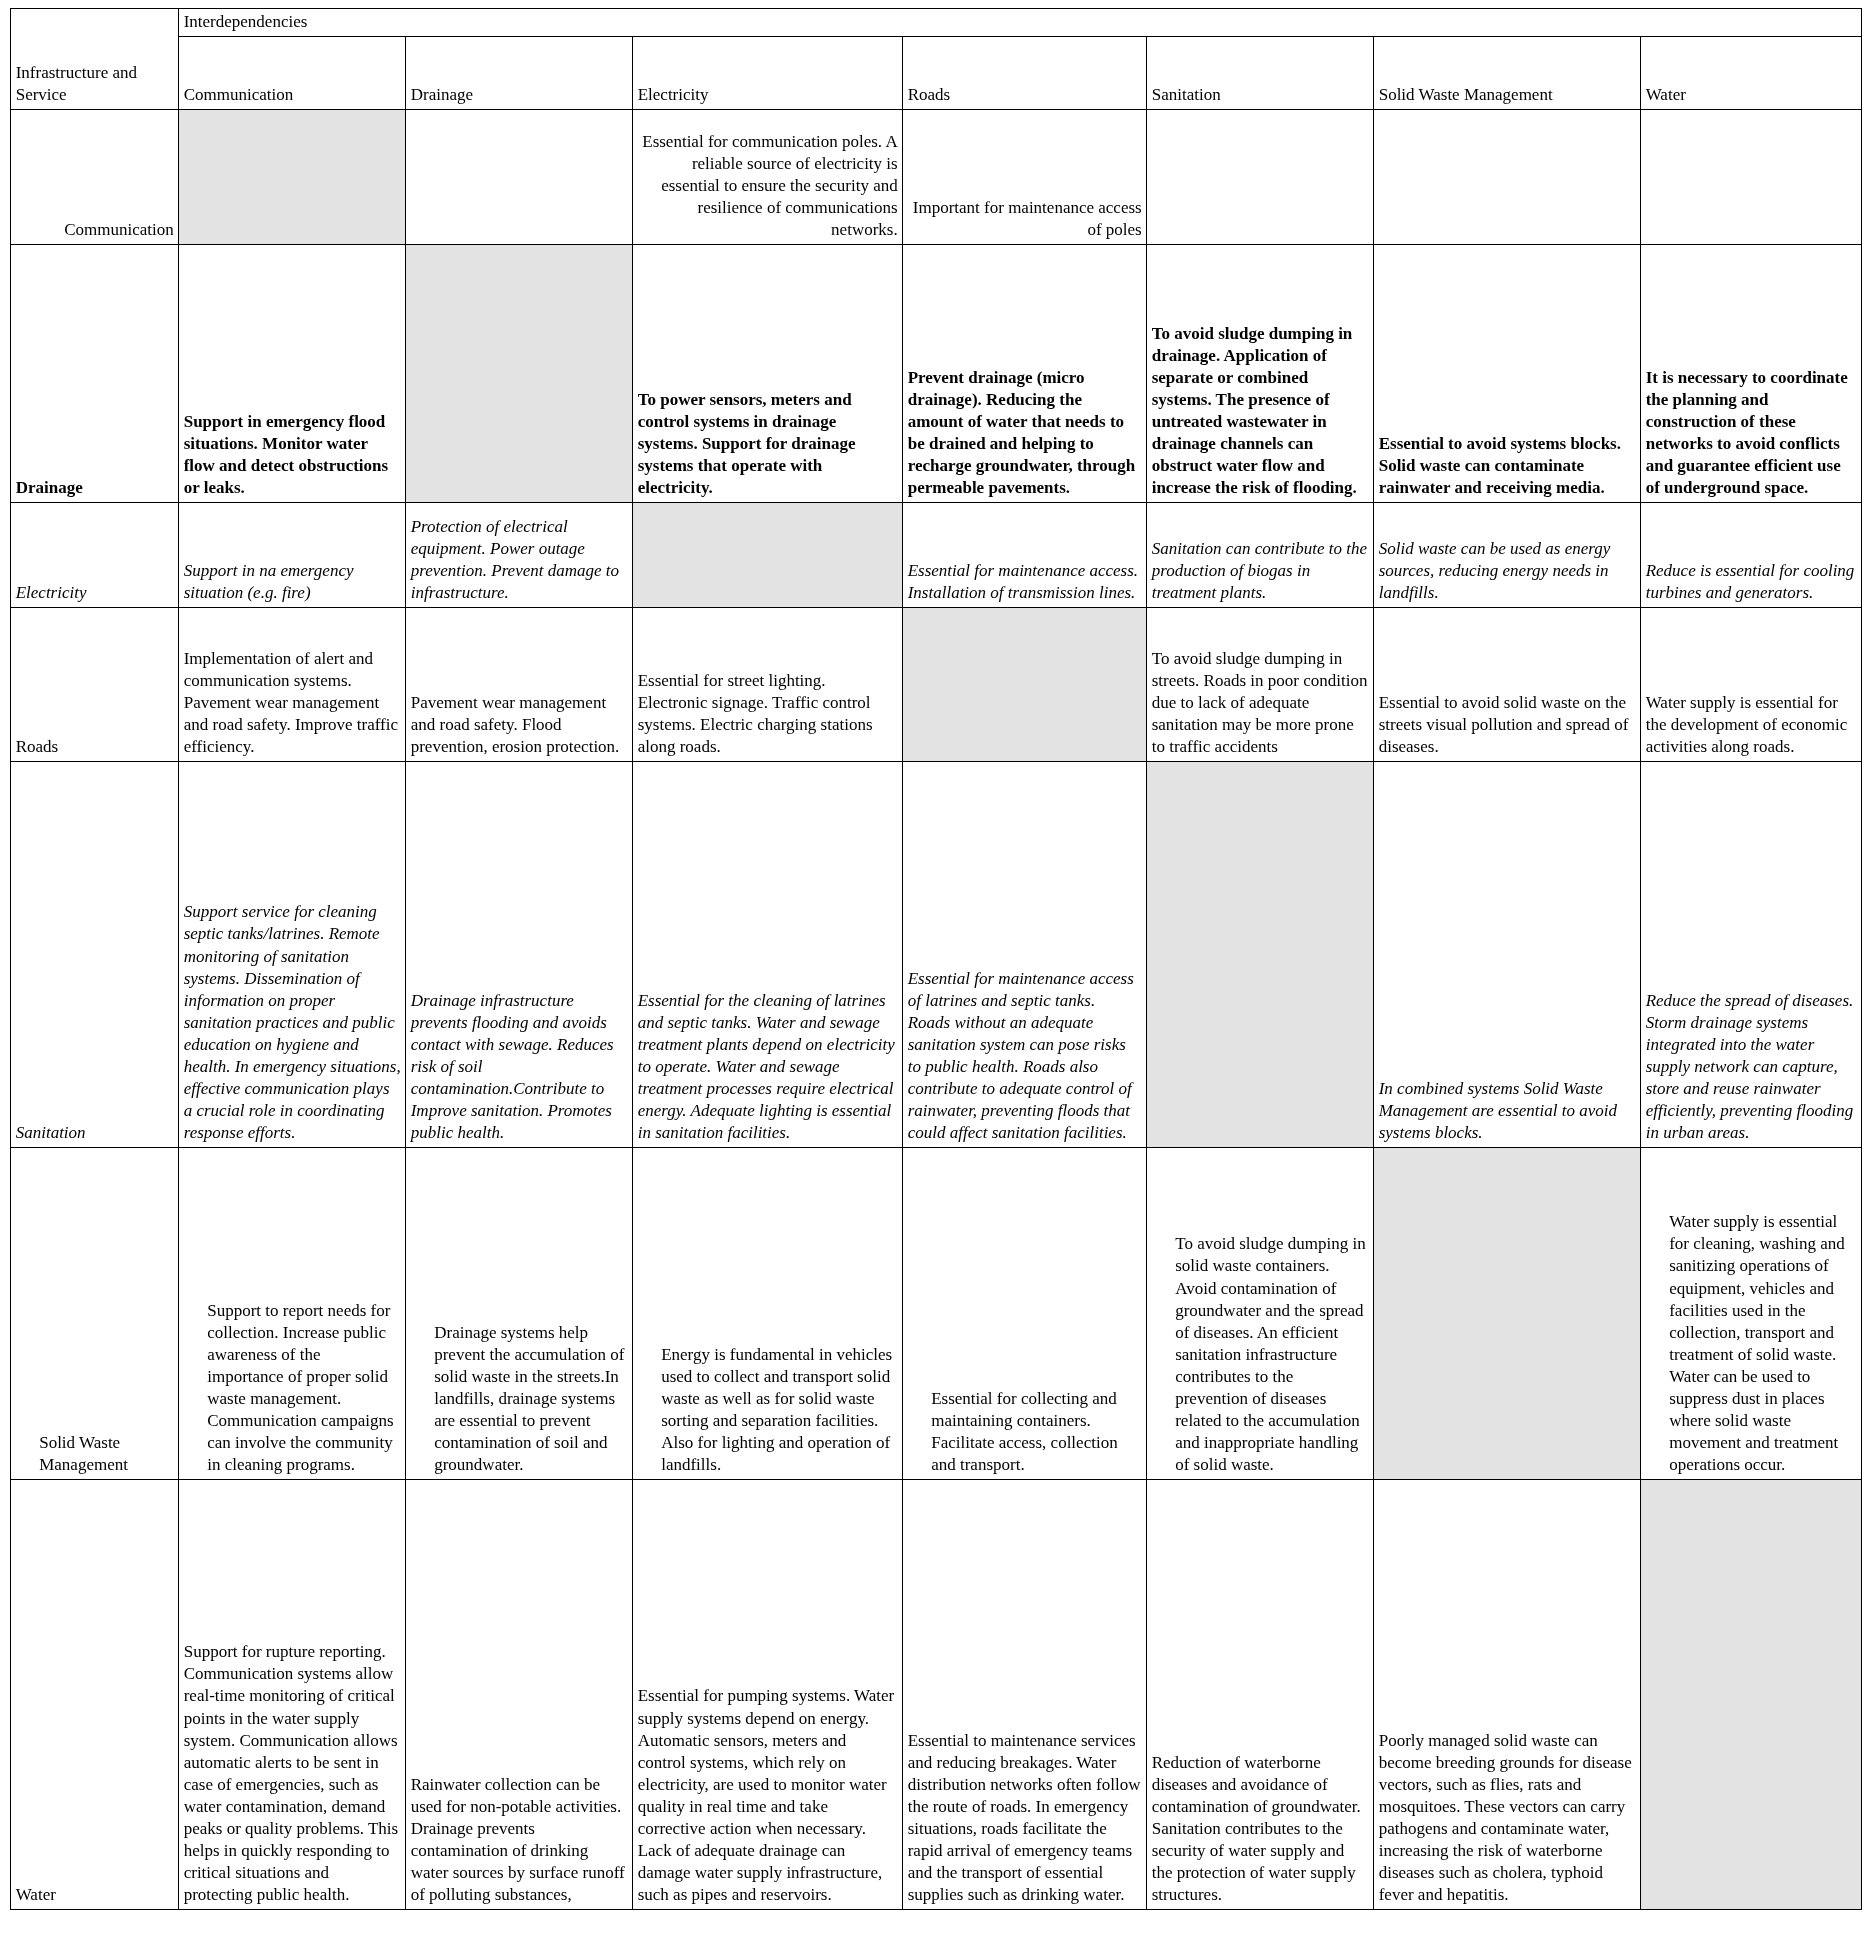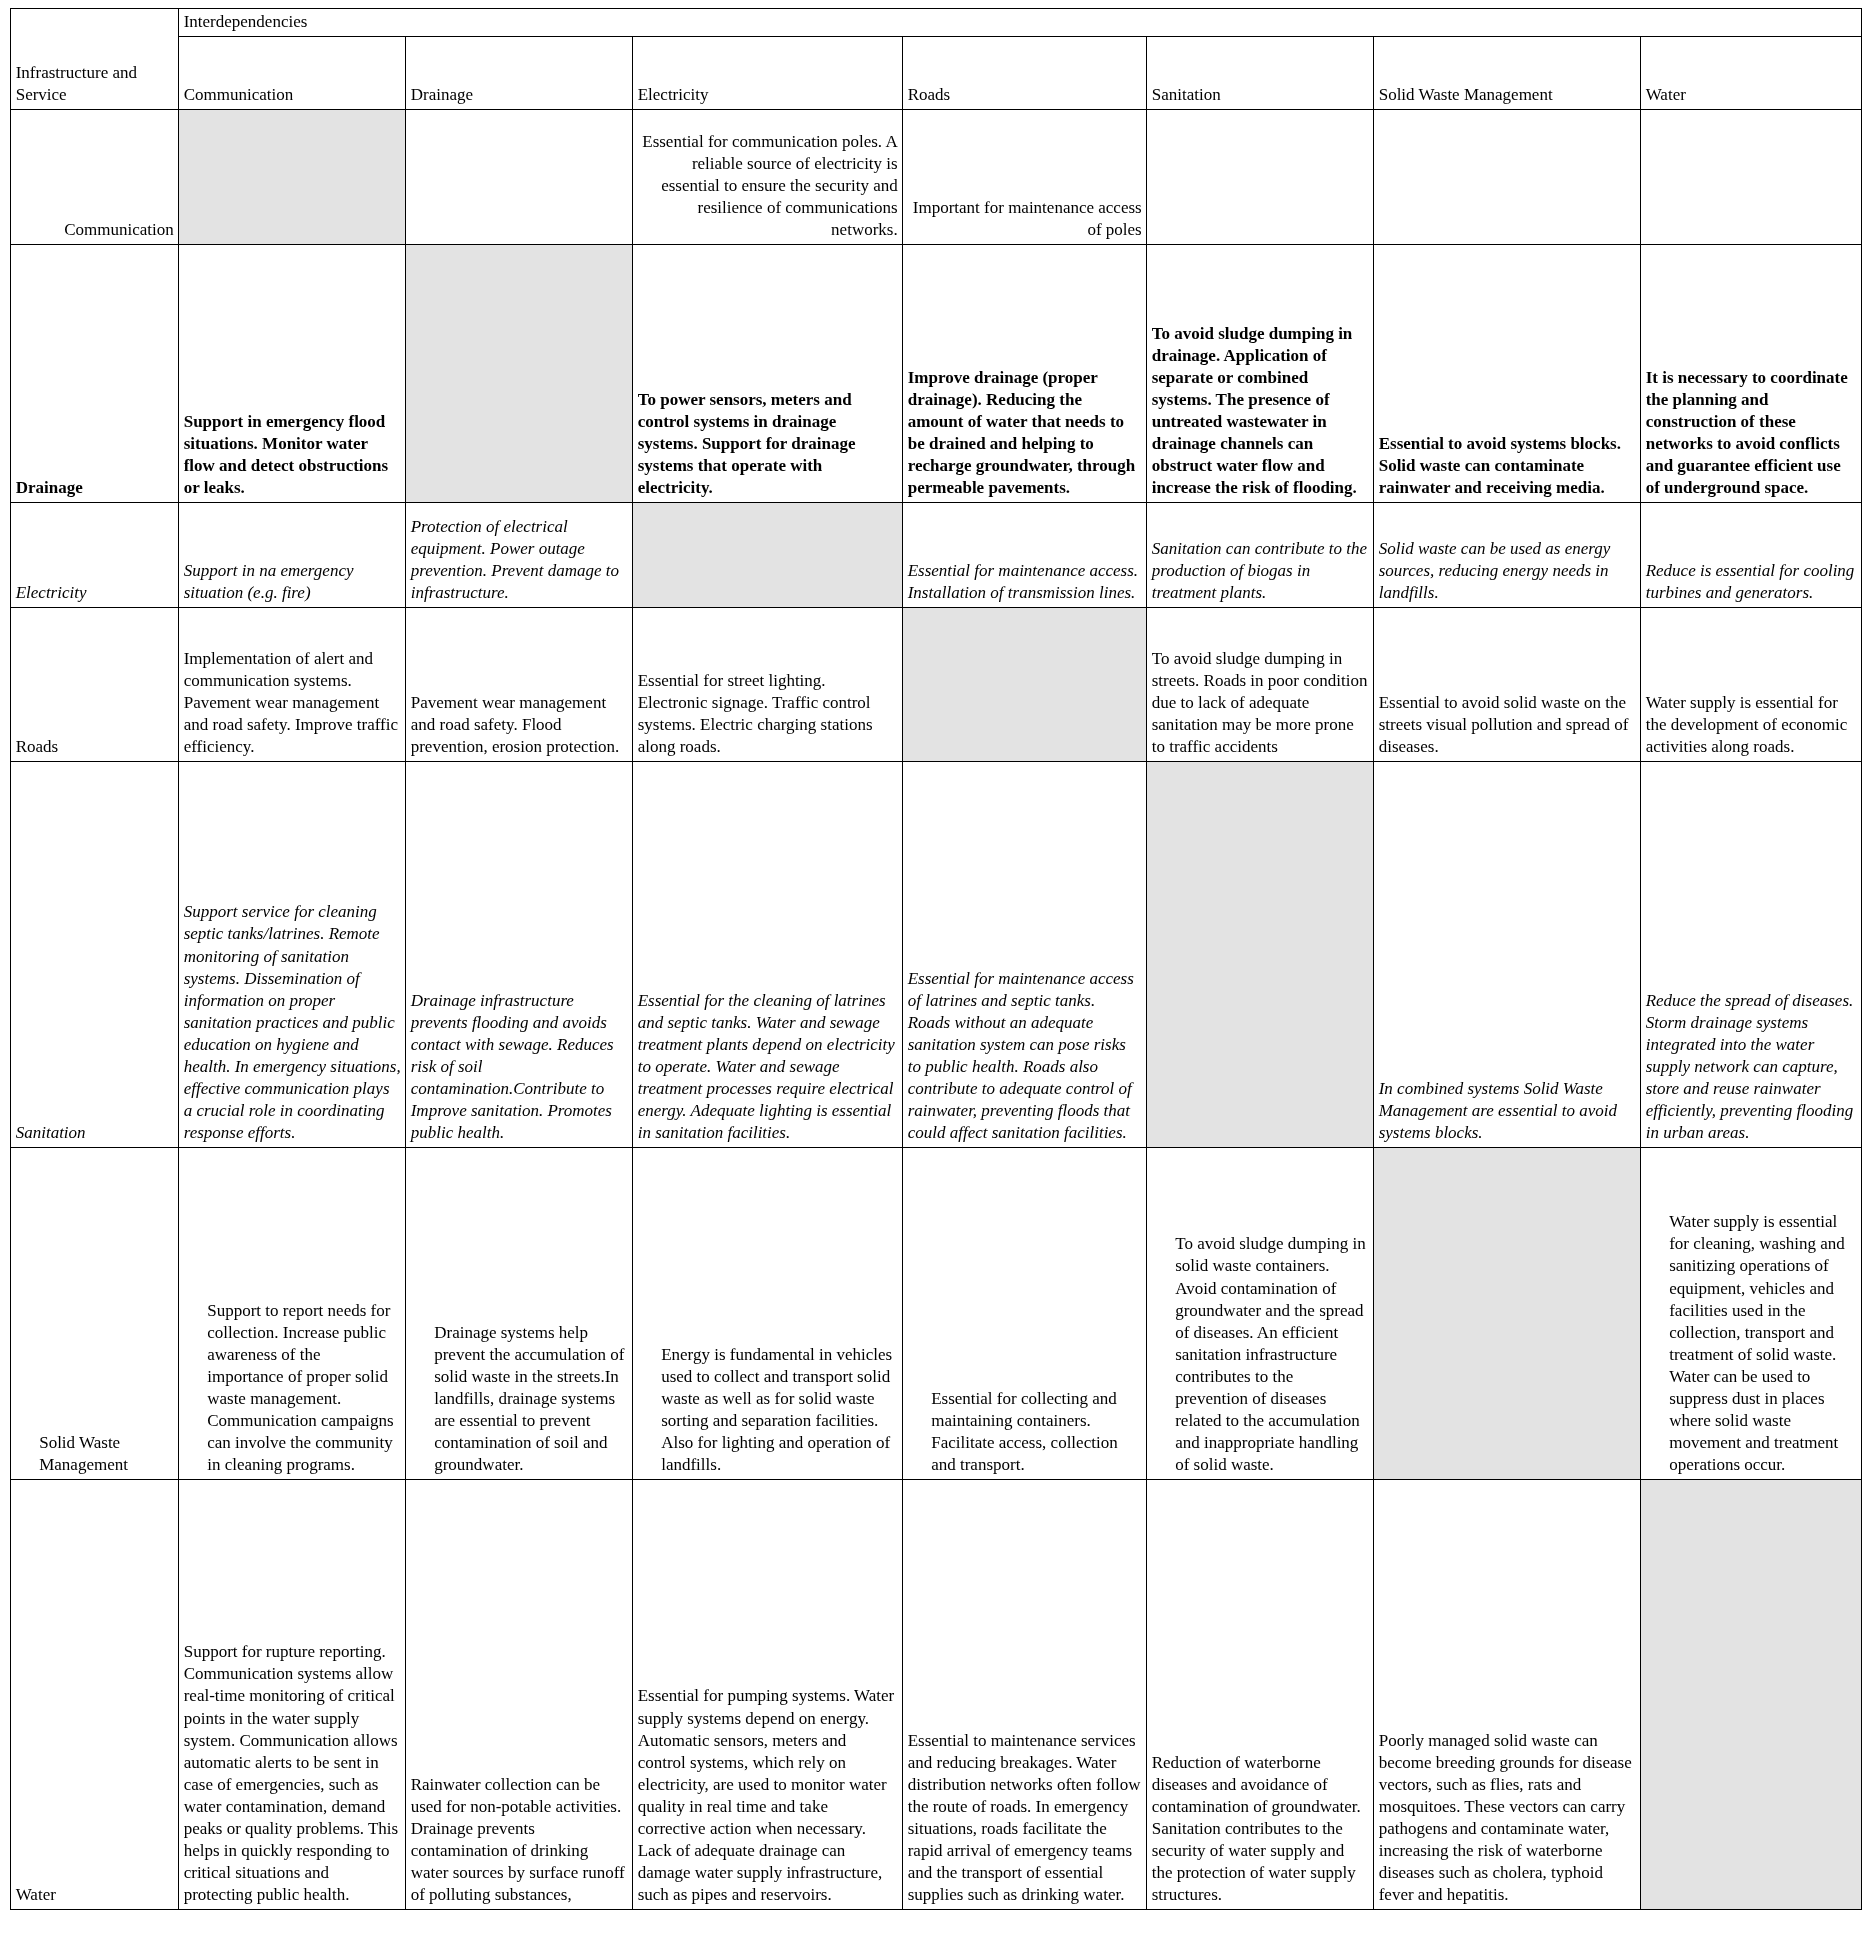--- a/index.html
+++ b/index.html
@@ -122,21 +122,21 @@
           <td class="">Important for maintenance access of poles</td>
           <td class="empty"></td>
           <td class="empty"></td>
           <td class="empty"></td>
         </tr>
         <tr class="r-drainage">
           <td class="rowhdr">Drainage</td>
           <td class="">Support in emergency flood situations. Monitor water flow and detect obstructions or leaks.</td>
           <td class="diag"></td>
           <td class="">To power sensors, meters and control systems in drainage systems. Support for drainage systems that operate with electricity.</td>
-          <td class="">Improve drainage  (proper drainage). Reducing the amount of water that needs to be drained and helping to recharge groundwater, through permeable pavements.</td>
+          <td class="">Prevent drainage  (micro drainage). Reducing the amount of water that needs to be drained and helping to recharge groundwater, through permeable pavements.</td>
           <td class="">To avoid sludge dumping in drainage. Application of separate or combined systems. The presence of untreated wastewater in drainage channels can obstruct water flow and increase the risk of flooding.</td>
           <td class="">Essential to avoid systems blocks. Solid waste can contaminate rainwater and receiving media.</td>
           <td class="">It is necessary to coordinate the planning and construction of these networks to avoid conflicts and guarantee efficient use of underground space.</td>
         </tr>
         <tr class="r-electricity">
           <td class="rowhdr">Electricity</td>
           <td class="">Support in na emergency situation (e.g. fire)</td>
           <td class="">Protection of electrical equipment. Power outage prevention. Prevent damage to infrastructure.</td>
           <td class="diag"></td>
           <td class="">Essential for maintenance access. Installation of transmission lines.</td>

